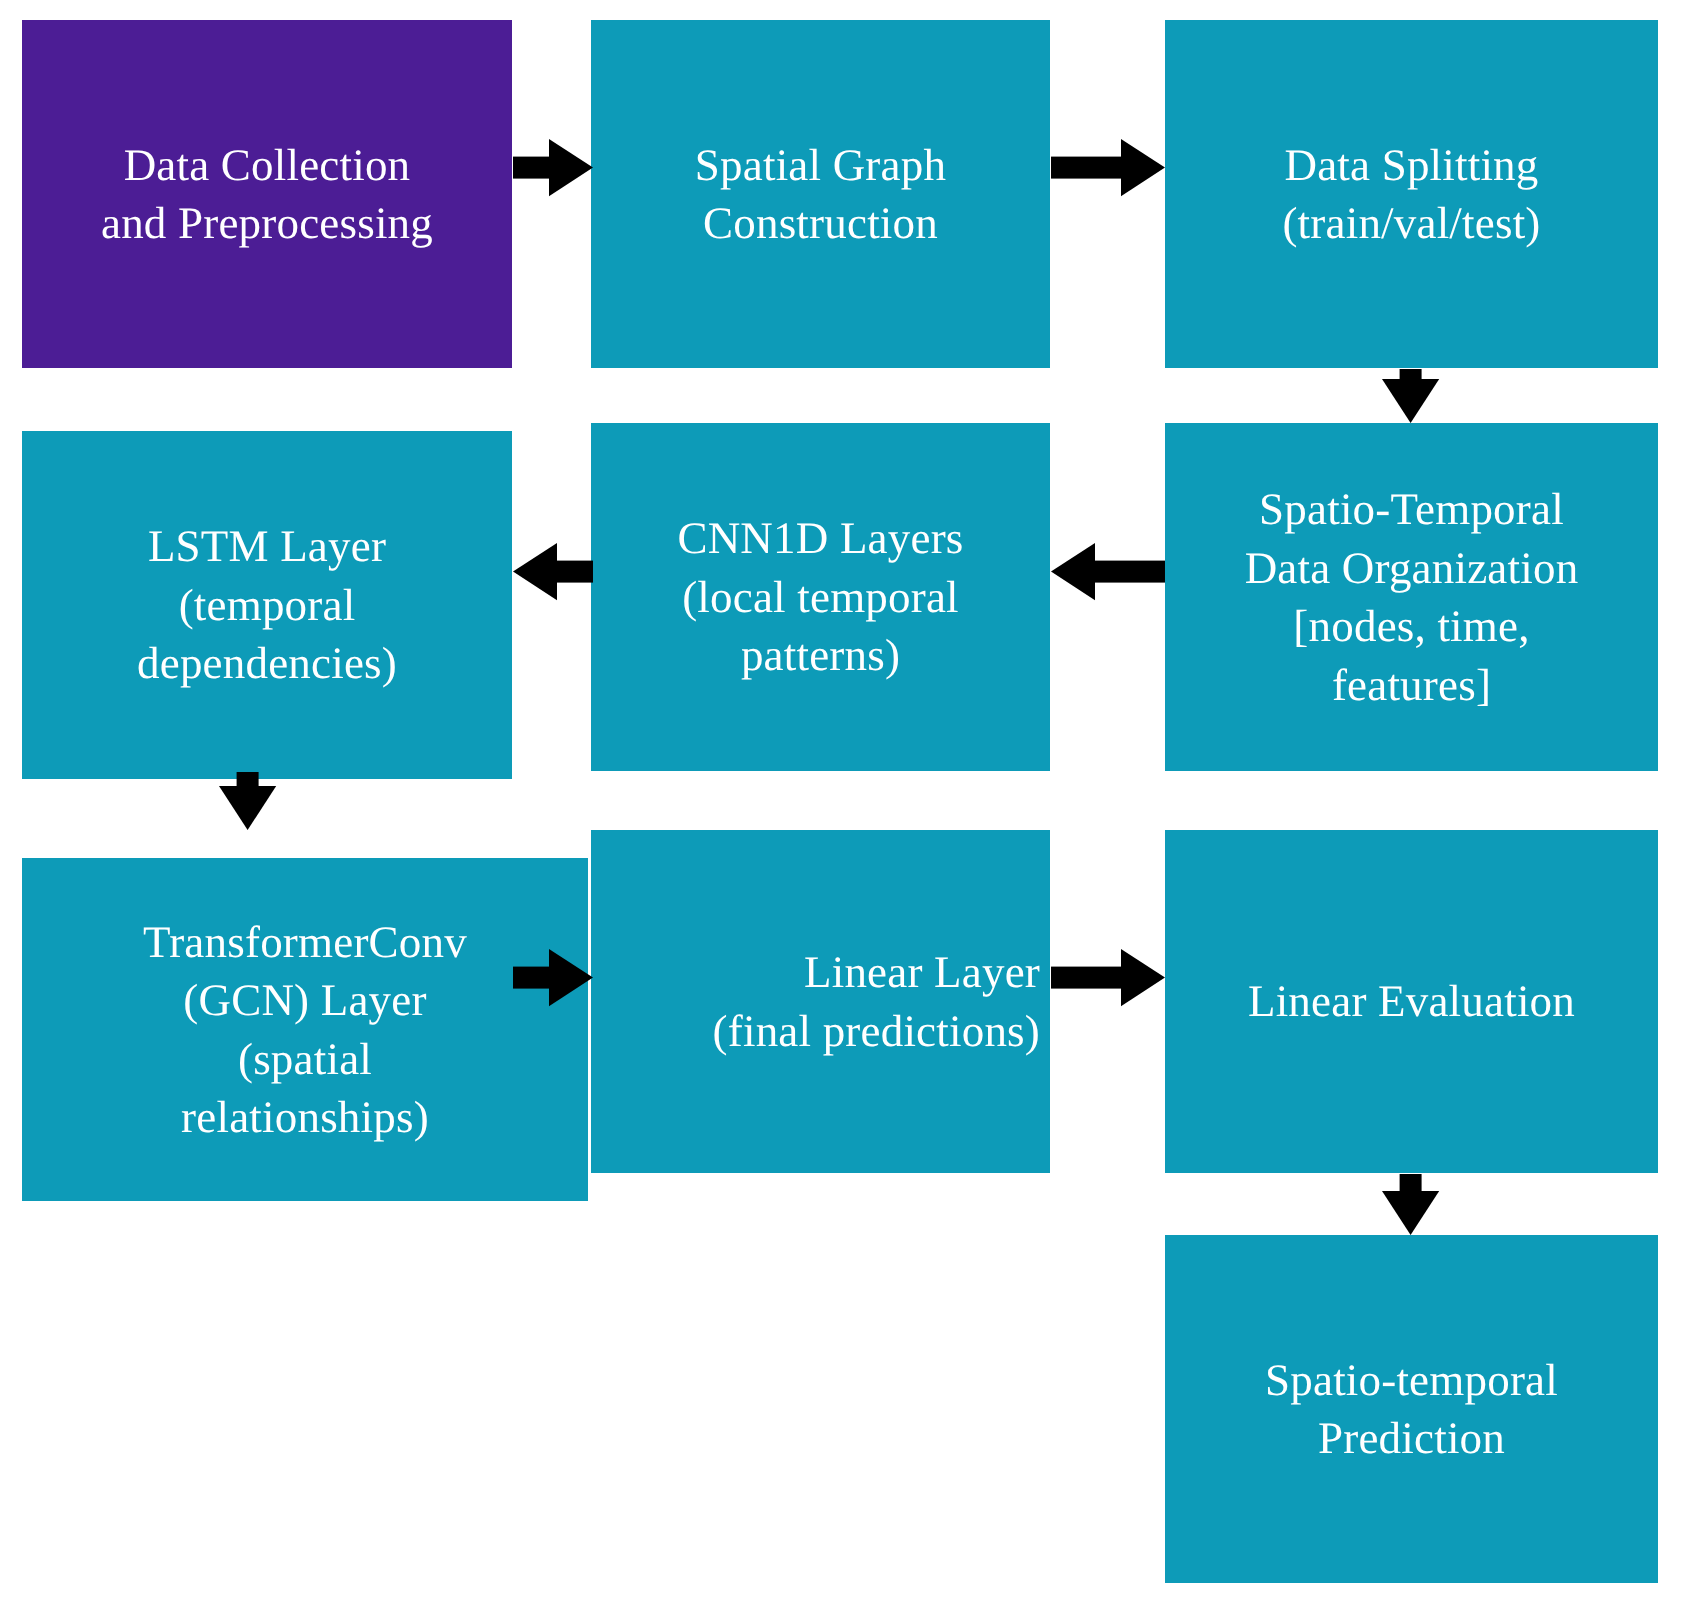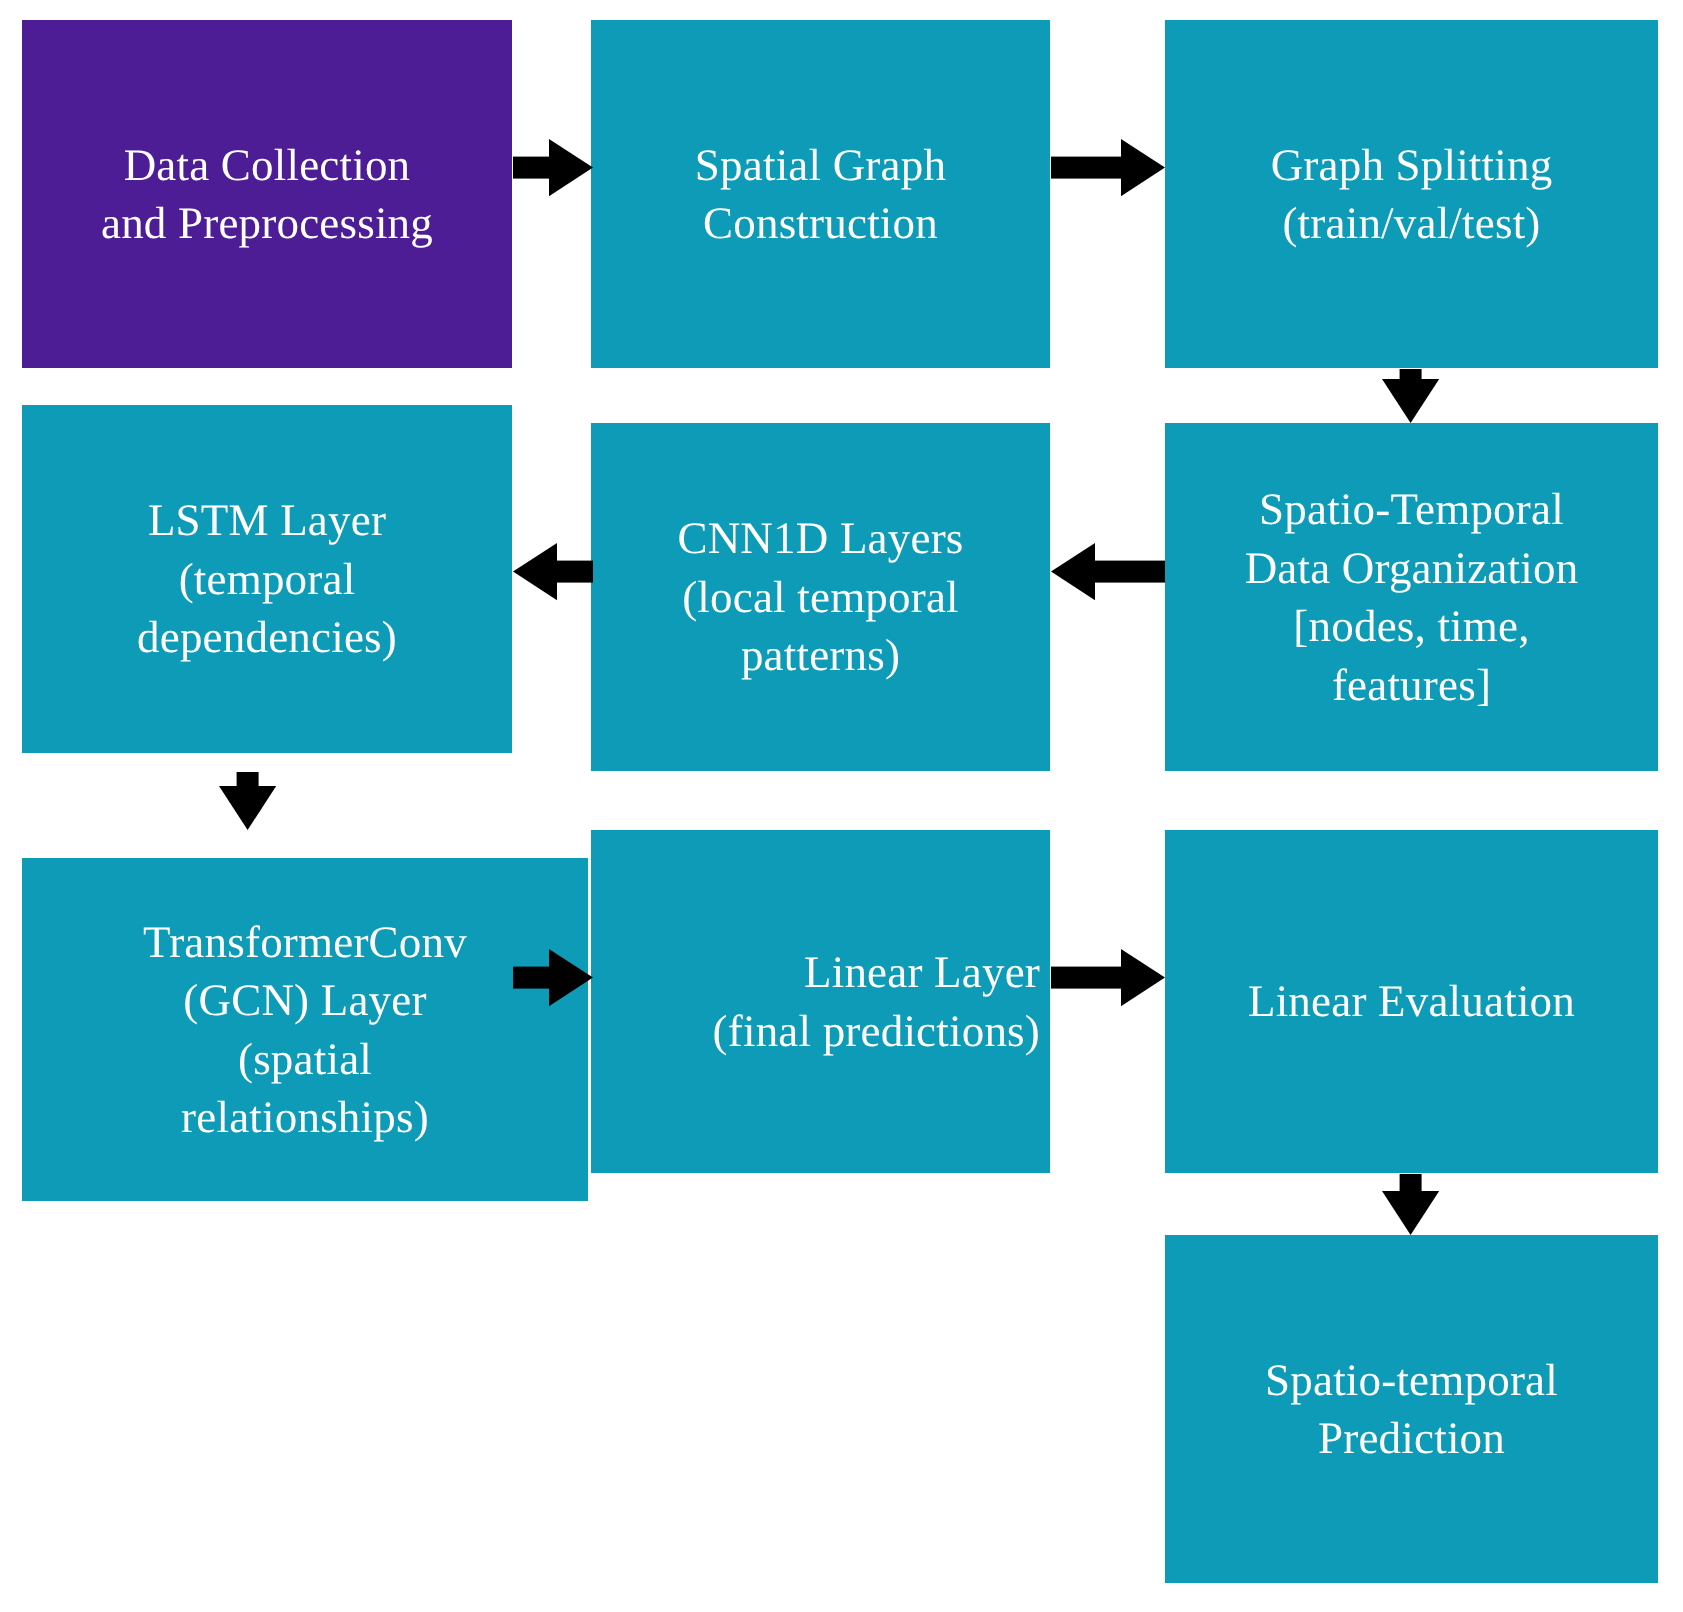--- a/index.html
+++ b/index.html
@@ -48,24 +48,24 @@
 <div id="canvas" style="--teal: #0d9bb8; background: rgb(255, 255, 255);">
     <div class="node" style="left: 22px; top: 20px; width: 490px; height: 348px; background: #4c1d95; color: rgb(255, 255, 255);">
       <span class="label">Data Collection
 and Preprocessing</span>
     </div>
     <div class="node" style="left: 591px; top: 20px; width: 459px; height: 348px; background: rgb(13, 155, 184); color: rgb(255, 255, 255); align-items: center;">
       <span class="label">Spatial Graph
 Construction</span>
     </div>
     <div class="node" style="left: 1165px; top: 20px; width: 493px; height: 348px; background: rgb(13, 155, 184); color: rgb(255, 255, 255);">
-      <span class="label">Graph Splitting
+      <span class="label">Data Splitting
 (train/val/test)</span>
     </div>
-    <div class="node" style="left: 22px; top: 405px; width: 490px; height: 348px; background: rgb(13, 155, 184); color: rgb(255, 255, 255);">
+    <div class="node" style="left: 22px; top: 431px; width: 490px; height: 348px; background: rgb(13, 155, 184); color: rgb(255, 255, 255);">
       <span class="label">LSTM Layer
 (temporal
 dependencies)</span>
     </div>
     <div class="node" style="left: 591px; top: 423px; width: 459px; height: 348px; background: rgb(13, 155, 184); color: rgb(255, 255, 255);">
       <span class="label">CNN1D Layers
 (local temporal
 patterns)</span>
     </div>
     <div class="node" style="left: 1165px; top: 423px; width: 493px; height: 348px; background: rgb(13, 155, 184); color: rgb(255, 255, 255);">

